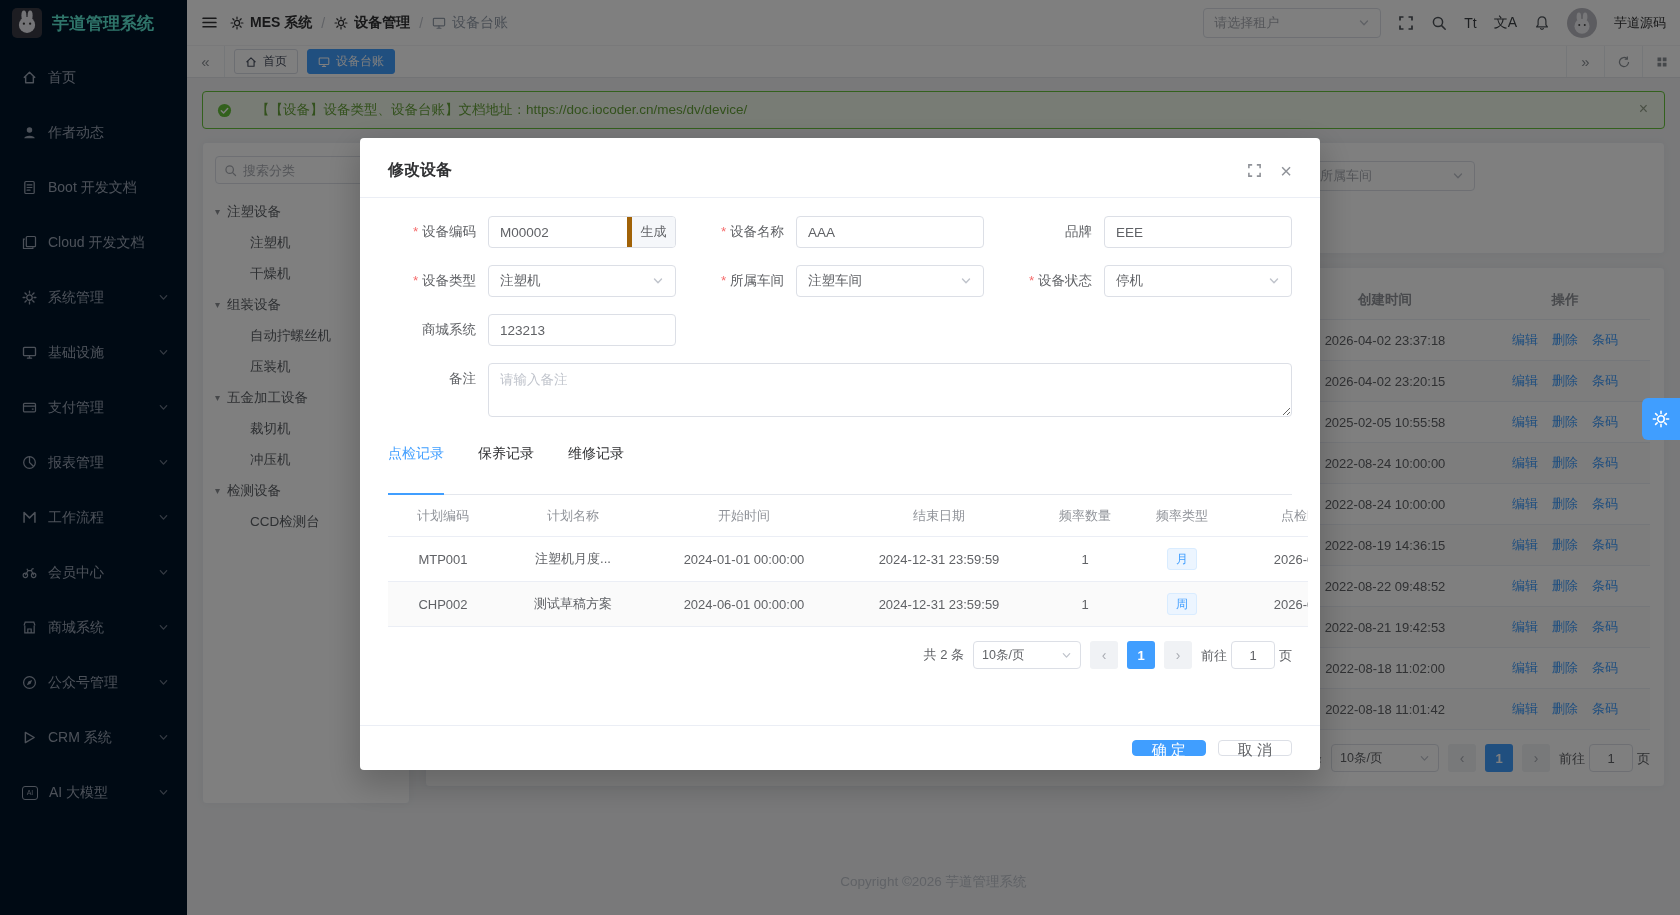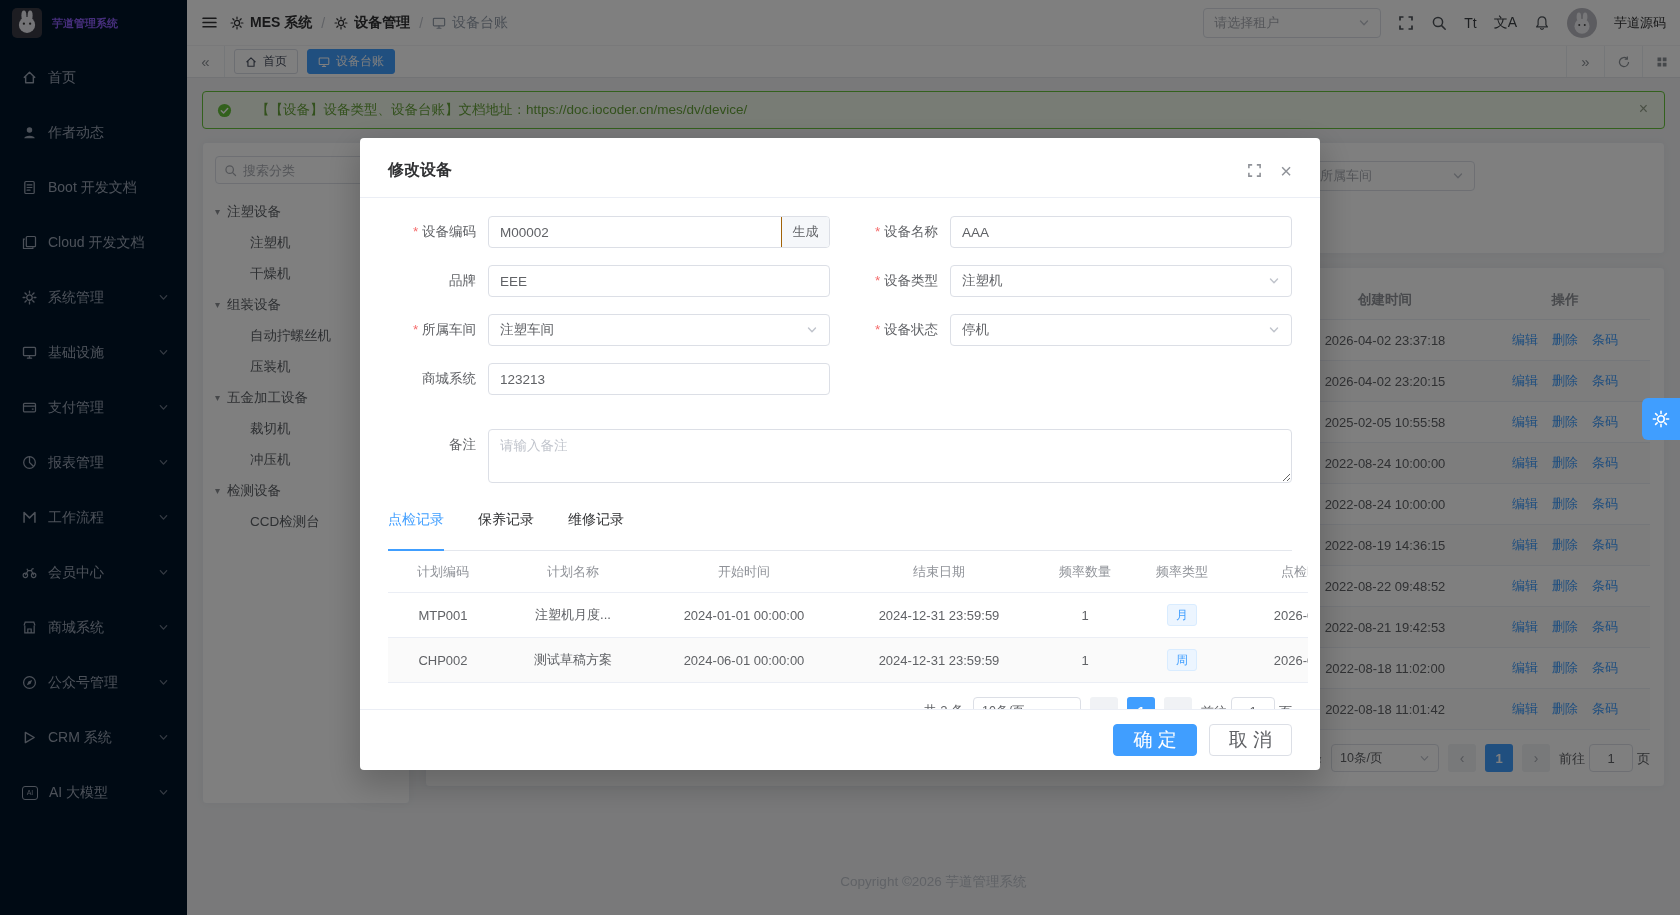--- a/index.html
+++ b/index.html
@@ -9,21 +9,21 @@
     background:#f2f3f5; position:relative; color:#606266; font-size:14px;
   }
   .ic { display:inline-block; vertical-align:middle; flex-shrink:0; }
 
   
   .app { display:flex; height:100%; }
 
   
   .sidebar { width:187px; flex-shrink:0; background:#001529; overflow:hidden; }
   .logo-row { height:46px; display:flex; align-items:center; gap:10px; padding:0 12px; }
-  .logo-title { color:#8b5cf6; font-size:11px; font-weight:bold; white-space:nowrap; }
+  .logo-title { color:#5eead4; font-size:17px; font-weight:bold; white-space:nowrap; }
   .menu { padding-top:4px; }
   .menu-item { height:55px; display:flex; align-items:center; gap:11px; padding:0 18px 0 22px;
     color:#99a3b3; font-size:14px; cursor:pointer; white-space:nowrap; }
   .menu-item .chev { margin-left:auto; color:#6b7687; }
   .ai-badge { width:16px; height:14px; border:1px solid #99a3b3; border-radius:3px; font-size:7px;
     display:flex; align-items:center; justify-content:center; color:#99a3b3; letter-spacing:0; }
 
   
   .main { flex:1; display:flex; flex-direction:column; min-width:0; }
 
@@ -114,58 +114,58 @@
   .modal { position:fixed; left:360px; top:138px; width:960px; height:632px; background:#fff;
     border-radius:4px; box-shadow:0 12px 32px 4px rgba(0,0,0,.2); z-index:60;
     display:flex; flex-direction:column; }
   .m-header { display:flex; align-items:center; padding:22px 28px 16px; border-bottom:1px solid #ebeef5; }
   .m-title { font-size:16px; color:#303133; font-weight:600; }
   .m-tools { margin-left:auto; display:flex; align-items:center; gap:18px; color:#909399; }
   .m-close { font-size:20px; line-height:1; cursor:pointer; }
   .m-full { cursor:pointer; }
   .m-body { flex:1; padding:18px 28px 0; overflow:hidden; }
 
-  .form-grid { display:grid; grid-template-columns:1fr 1fr; column-gap:20px; row-gap:17px; }
+  .form-grid { display:grid; grid-template-columns:1fr 1fr 1fr; column-gap:20px; row-gap:17px; }
   .f-item { display:flex; align-items:center; min-width:0; }
   .f-label { width:100px; flex-shrink:0; text-align:right; padding-right:12px; font-size:13.5px; color:#606266; }
   .req::before { content:"* "; color:#f56c6c; }
   .f-field { flex:1; min-width:0; height:32px; border:1px solid #dcdfe6; border-radius:4px;
     display:flex; align-items:center; padding:0 11px; font-size:13.5px; color:#606266; background:#fff; }
   .f-field input { border:none; outline:none; width:100%; min-width:0; font:inherit; color:#606266; }
   .f-select { cursor:pointer; }
   .f-select .chev { margin-left:auto; color:#c0c4cc; }
   .with-append { padding:0; overflow:hidden; }
   .with-append input { padding:0 11px; flex:1; }
-  .append-btn { height:100%; width:48px; background:#f5f7fa; border:none; border-left:1px solid #a16207;
+  .append-btn { height:100%; width:48px; background:#f5f7fa; border:none; border-left:5px solid #a16207;
     color:#606266; font:inherit; font-size:13px; cursor:pointer; }
   .remark-row { grid-column:1 / -1; display:flex; align-items:flex-start; }
   .remark-row .f-label { line-height:32px; }
   .f-area { flex:1; height:54px; border:1px solid #dcdfe6; border-radius:4px; padding:7px 11px;
     font:inherit; font-size:13.5px; color:#606266; resize:vertical; outline:none; }
   .f-area::placeholder, .with-append input::placeholder { color:#c0c4cc; }
 
   .m-tabs { display:flex; gap:34px; margin-top:28px; border-bottom:1px solid #e4e7ed; }
-  .m-tab { font-size:14px; color:#303133; padding-bottom:21px; position:relative; cursor:pointer; }
+  .m-tab { font-size:14px; color:#303133; padding-bottom:31px; position:relative; cursor:pointer; }
   .m-tab.active { color:#409eff; }
   .m-tab.active::after { content:""; position:absolute; left:0; right:0; bottom:-1px; height:2px; background:#409eff; }
 
   .plan-wrap { overflow:hidden; margin-right:-16px; }
   .plan-table { width:1000px; }
   .p-row { display:flex; align-items:center; }
   .p-head { height:42px; color:#909399; font-size:13px; border-bottom:1px solid #ebeef5; }
   .p-body { height:45px; color:#606266; font-size:13px; border-bottom:1px solid #ebeef5; }
   .p-body.striped { background:#fafafa; }
   .pc { text-align:center; flex-shrink:0; }
   .pc1{width:110px} .pc2{width:150px} .pc3{width:192px} .pc4{width:198px} .pc5{width:94px} .pc6{width:100px} .pc7{width:150px}
   .tag { display:inline-block; padding:2px 8px; background:#ecf5ff; border:1px solid #d9ecff;
     color:#409eff; border-radius:3px; font-size:12px; line-height:16px; }
 
   .m-footer { margin-top:auto; border-top:1px solid #ebeef5; padding:14px 28px; display:flex;
     justify-content:flex-end; gap:12px; }
-  .btn { height:32px; padding:0 19px; border-radius:4px; font:inherit; font-size:19px; cursor:pointer; }
+  .btn { height:16px; padding:0 19px; border-radius:4px; font:inherit; font-size:15px; cursor:pointer; }
   .btn-primary { background:#409eff; border:1px solid #409eff; color:#fff; }
   .btn-plain { background:#fff; border:1px solid #dcdfe6; color:#606266; }
 </style>
 </head>
 <body>
 
 <svg width="0" height="0" style="position:absolute" aria-hidden="true">
   <defs>
     <symbol id="i-chev" viewBox="0 0 12 12">
         <path d="M2.5 4 L6 7.8 L9.5 4" fill="none" stroke="currentColor" stroke-width="1.4" stroke-linecap="round" stroke-linejoin="round"></path>

